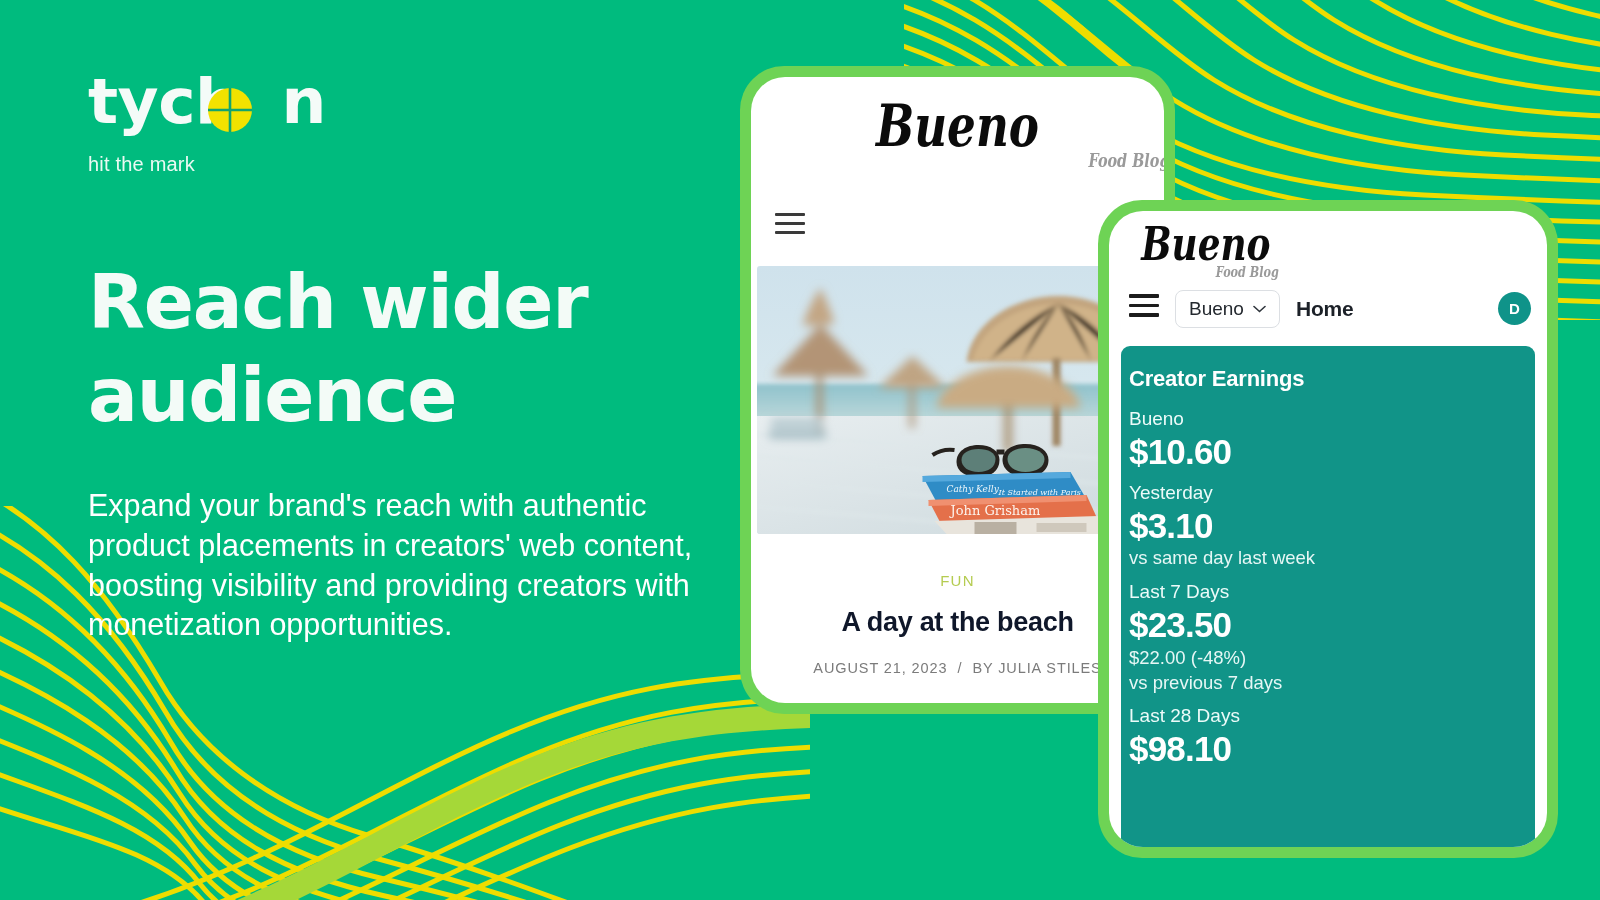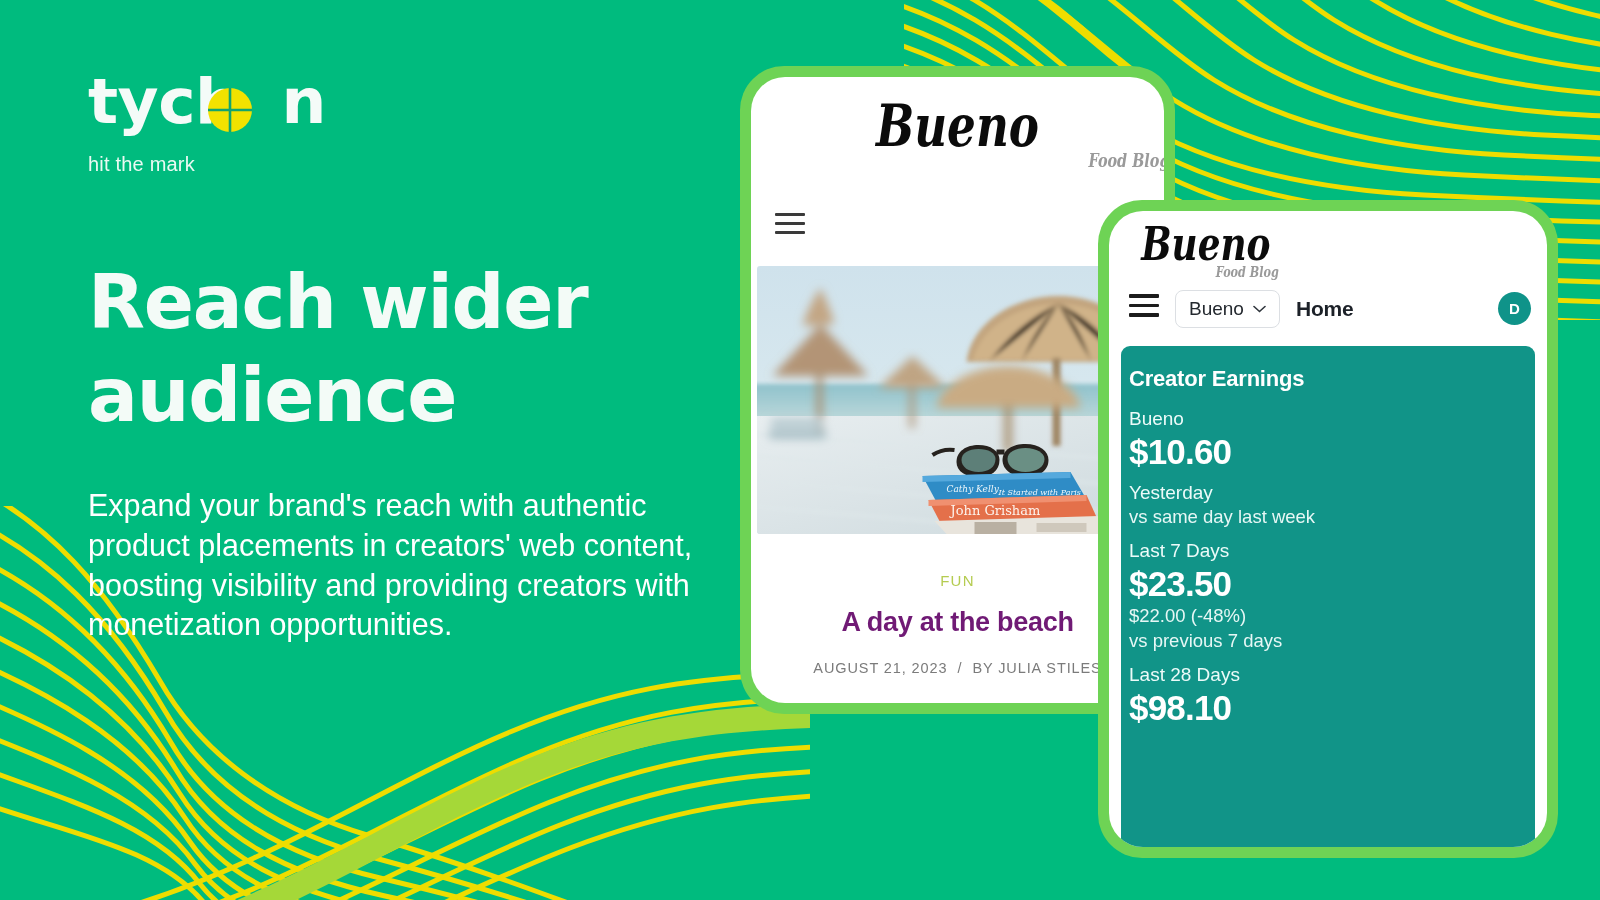--- a/index.html
+++ b/index.html
@@ -146,21 +146,21 @@
     font-size: 15px;
     font-weight: 400;
     letter-spacing: 1.3px;
     color: #b5cc51;
   }
   #p1-title {
     margin-top: 18px;
     text-align: center;
     font-size: 27px;
     font-weight: 700;
-    color: #701a75;
+    color: #0f172a;
     letter-spacing: -0.3px;
   }
   #p1-meta {
     margin-top: 22px;
     text-align: center;
     font-size: 14.5px;
     letter-spacing: 0.9px;
     color: #7b7b7b;
     font-weight: 500;
   }
@@ -464,20 +464,21 @@
       <div id="earn-card">
         <div id="earn-title">Creator Earnings</div>
 
         <div class="earn-row">
           <div class="earn-label">Bueno</div>
           <div class="earn-value">$10.60</div>
         </div>
 
         <div class="earn-row">
           <div class="earn-label">Yesterday</div>
+          <div class="earn-value">$3.10</div>
           <div class="earn-delta">vs same day last week</div>
         </div>
 
         <div class="earn-row">
           <div class="earn-label">Last 7 Days</div>
           <div class="earn-value">$23.50</div>
           <div class="earn-delta">$22.00 (-48%)</div>
           <div class="earn-delta">vs previous 7 days</div>
         </div>
 

